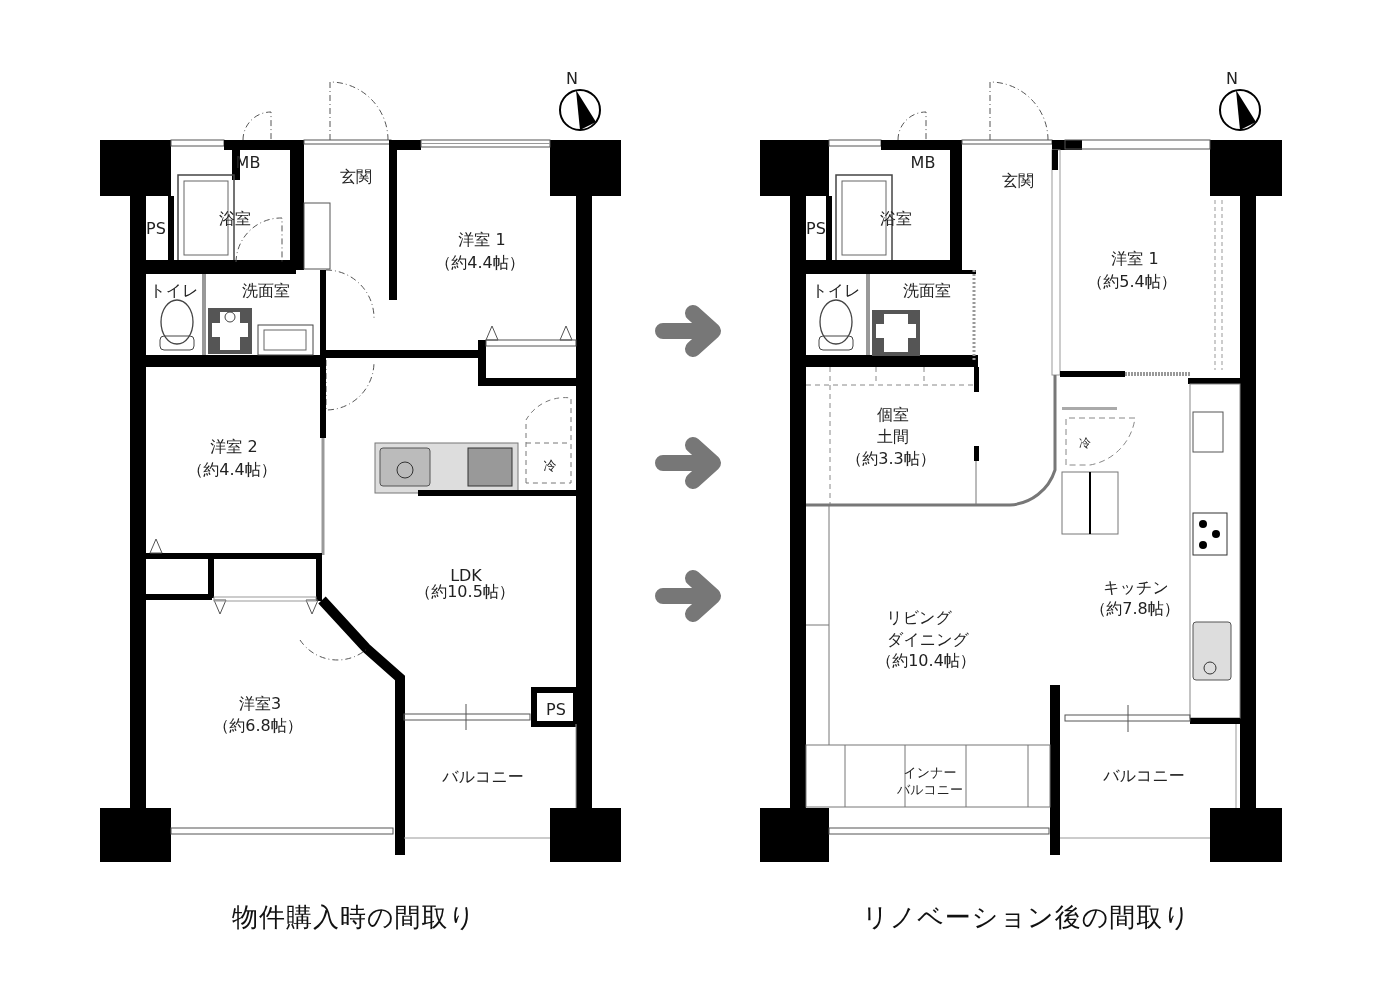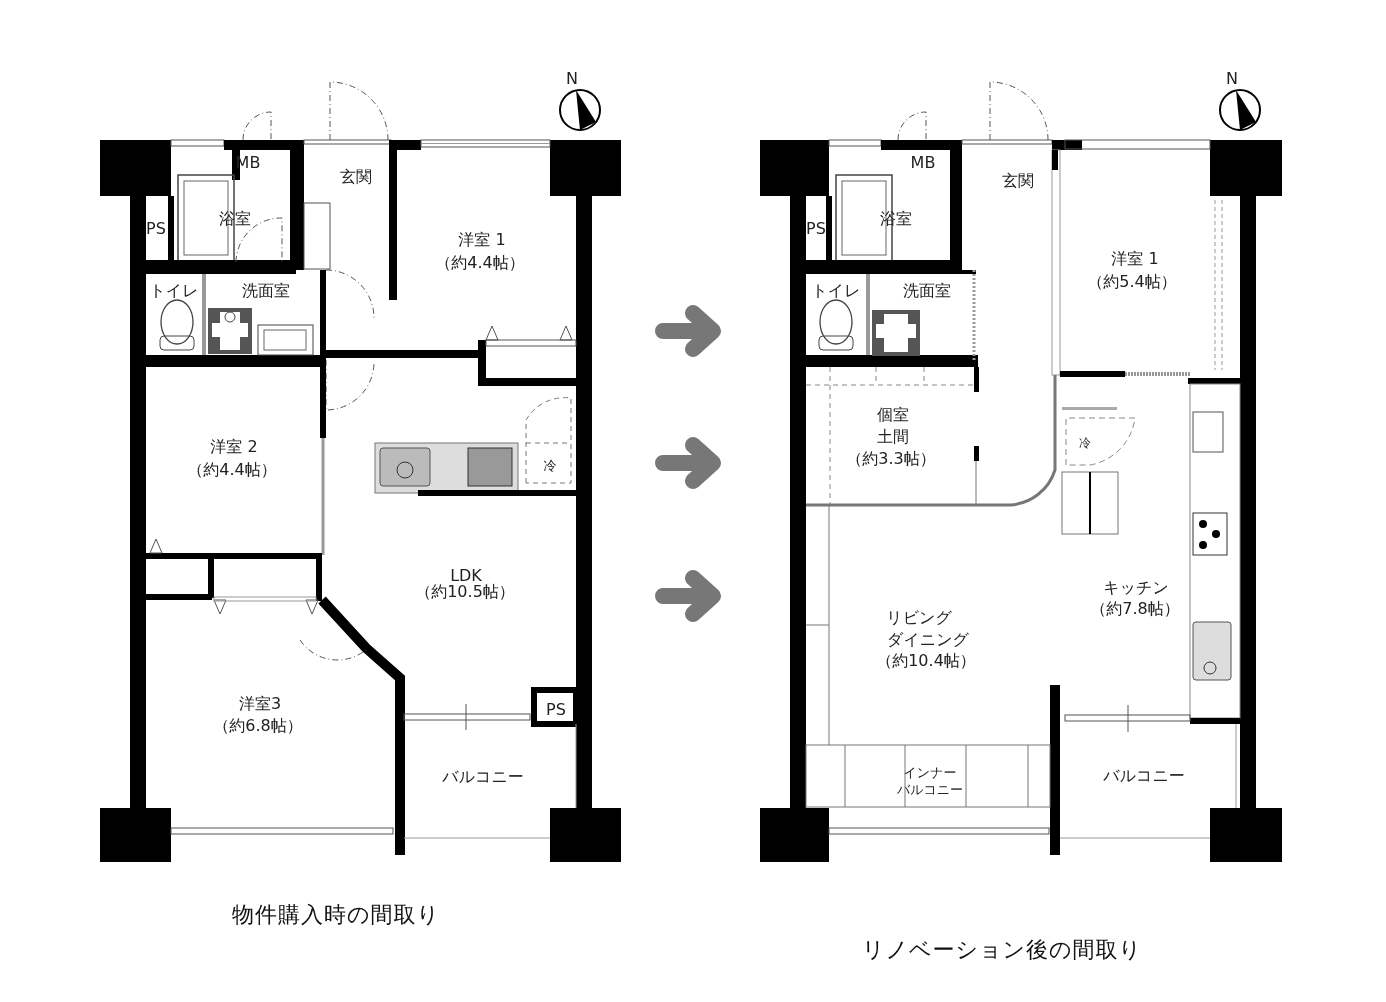--- a/index.html
+++ b/index.html
@@ -1,20 +1,20 @@
 <!DOCTYPE html>
 <html><head>
 <meta charset="utf-8">
 <style>
   html, body { margin:0; padding:0; background:#ffffff; }
   body { width:1386px; height:1002px; position:relative; overflow:hidden;
          font-family:"DejaVu Sans", "Liberation Sans", sans-serif; color:#111; }
   svg.plan { position:absolute; left:0; top:0; }
   .lbl { font-family:"DejaVu Sans", sans-serif; fill:#222; text-anchor:middle; }
-  .caption { position:absolute; font-size:22px; color:#111; letter-spacing:1px;
+  .caption { position:absolute; font-size:26px; color:#111; letter-spacing:1px;
              font-family:"DejaVu Sans", sans-serif; }
   .arrow { position:absolute; width:70px; height:56px; }
 </style>
 </head>
 <body>
 
 <svg class="plan" width="700" height="880" viewBox="0 0 700 880">
 
   <rect x="100" y="140" width="71" height="56" fill="#000"></rect>
   <rect x="550" y="140" width="71" height="56" fill="#000"></rect>
@@ -242,13 +242,13 @@
   <text class="lbl" x="1135" y="614" font-size="16">（約7.8帖）</text>
   <text class="lbl" x="919" y="623" font-size="16">リビング</text>
   <text class="lbl" x="928" y="645" font-size="16">ダイニング</text>
   <text class="lbl" x="926" y="666" font-size="16">（約10.4帖）</text>
   <text class="lbl" x="930" y="777" font-size="13">インナー</text>
   <text class="lbl" x="930" y="794" font-size="13">バルコニー</text>
   <text class="lbl" x="1144" y="781" font-size="16">バルコニー</text>
 </svg>
 
 <div class="caption" style="left:232px;top:900px">物件購入時の間取り</div>
-<div class="caption" style="left:862px;top:935px">リノベーション後の間取り</div>
+<div class="caption" style="left:862px;top:900px">リノベーション後の間取り</div>
 
 </body></html>

